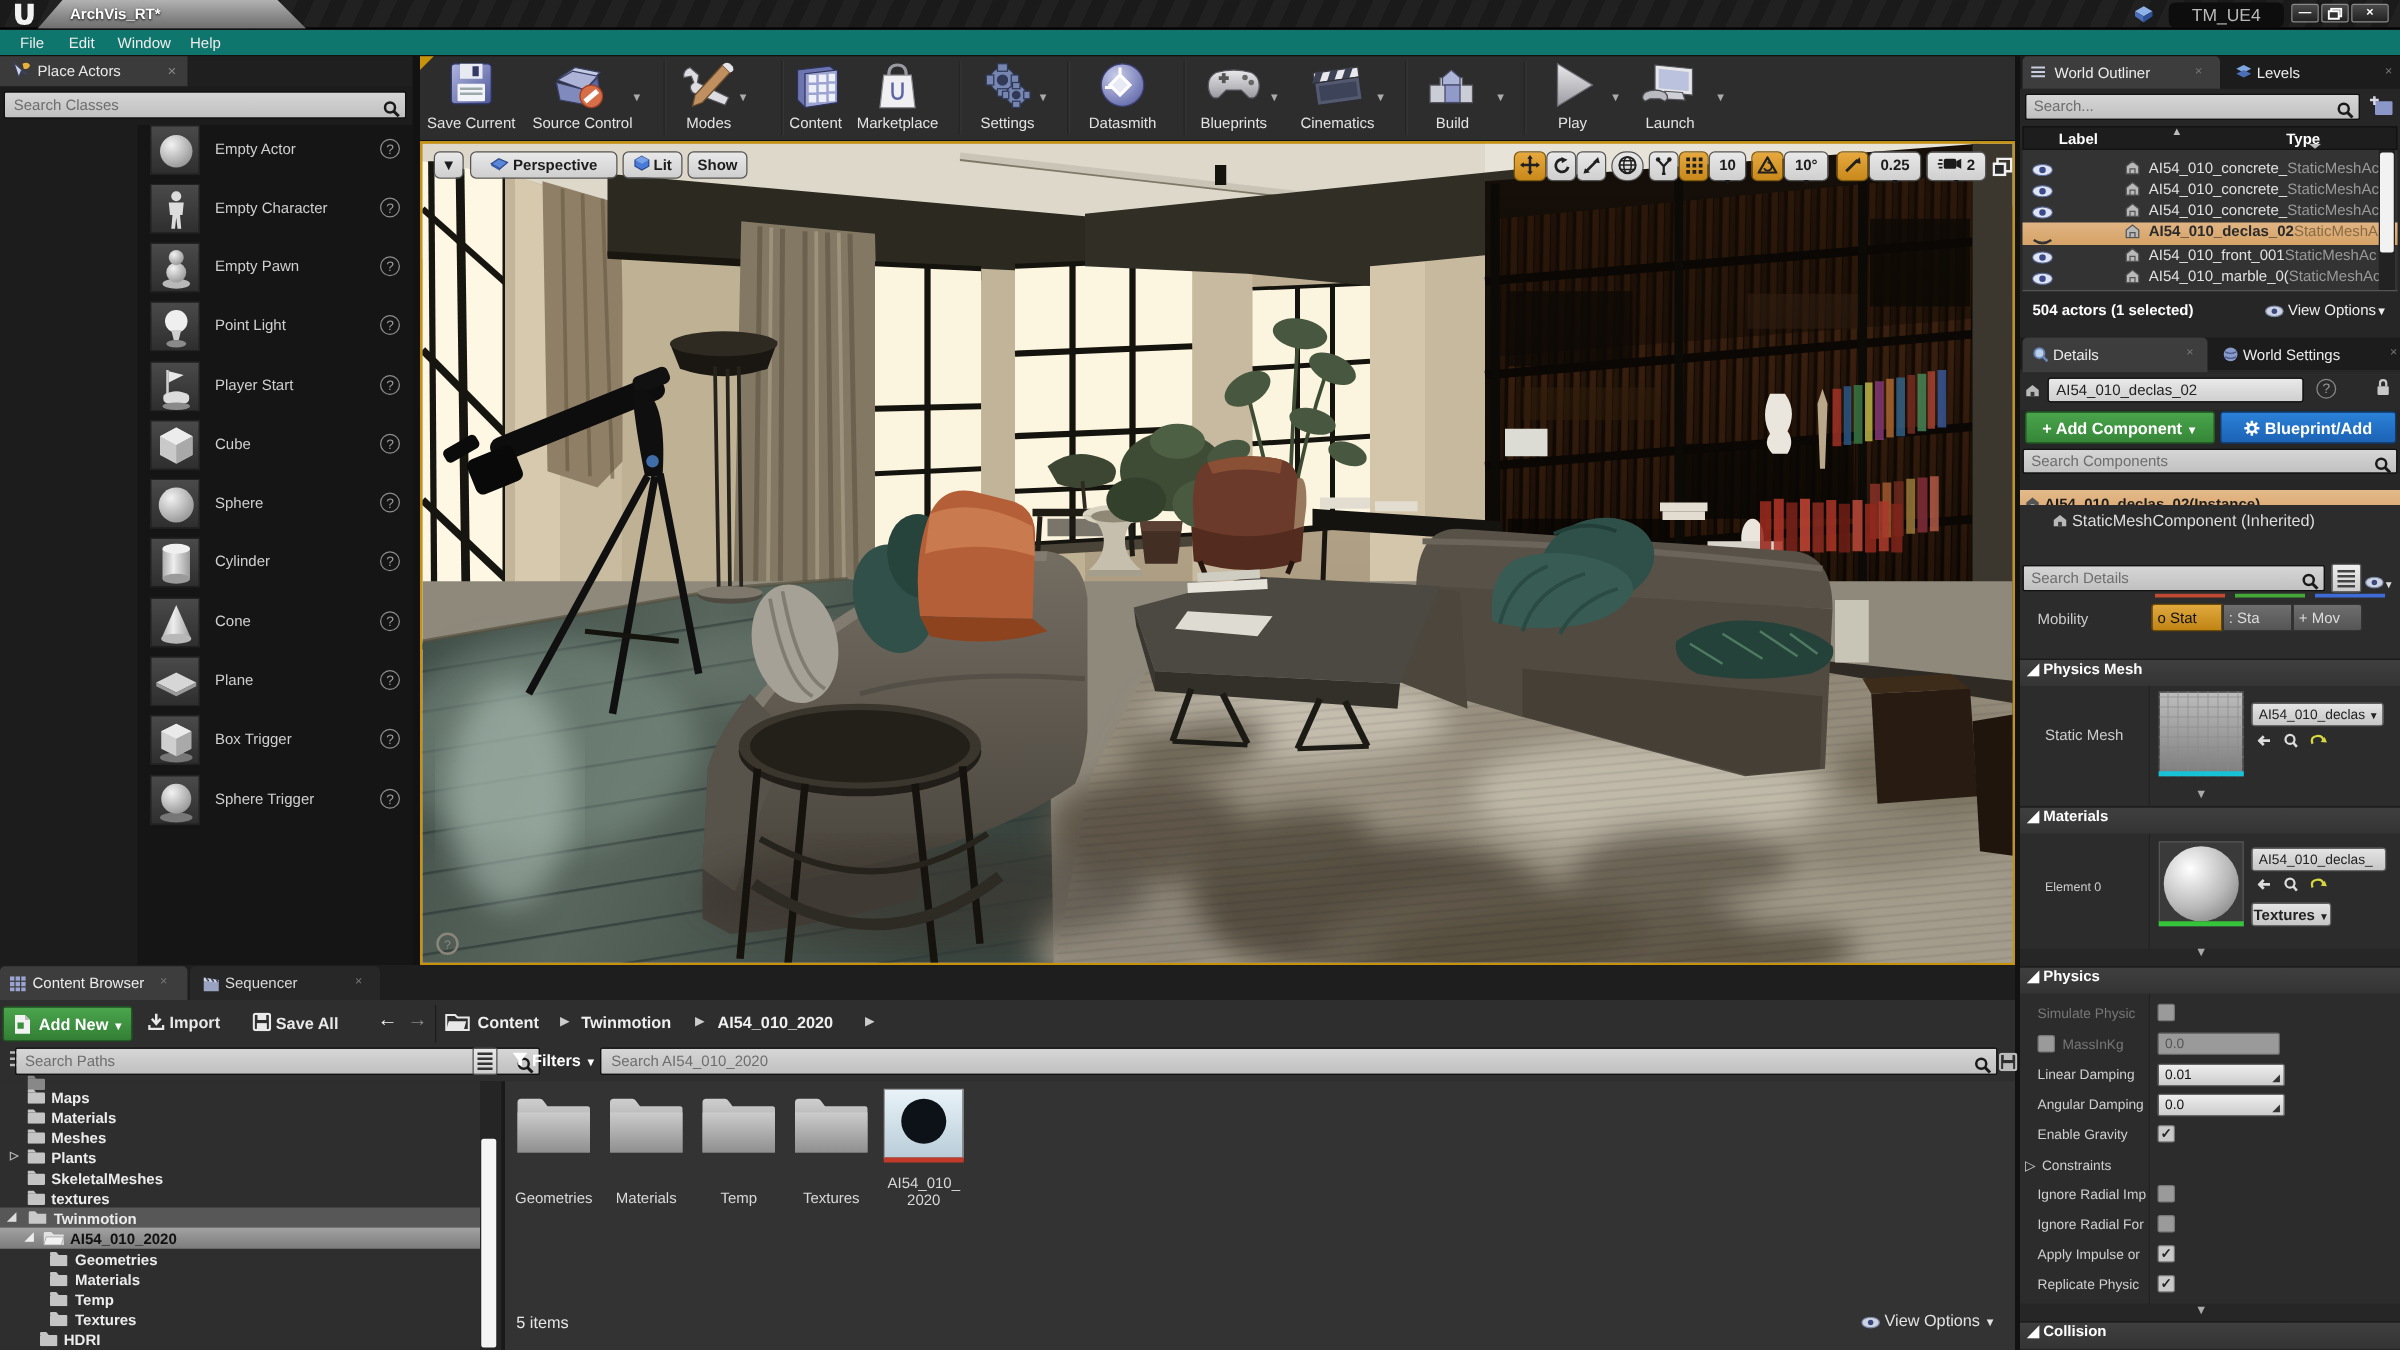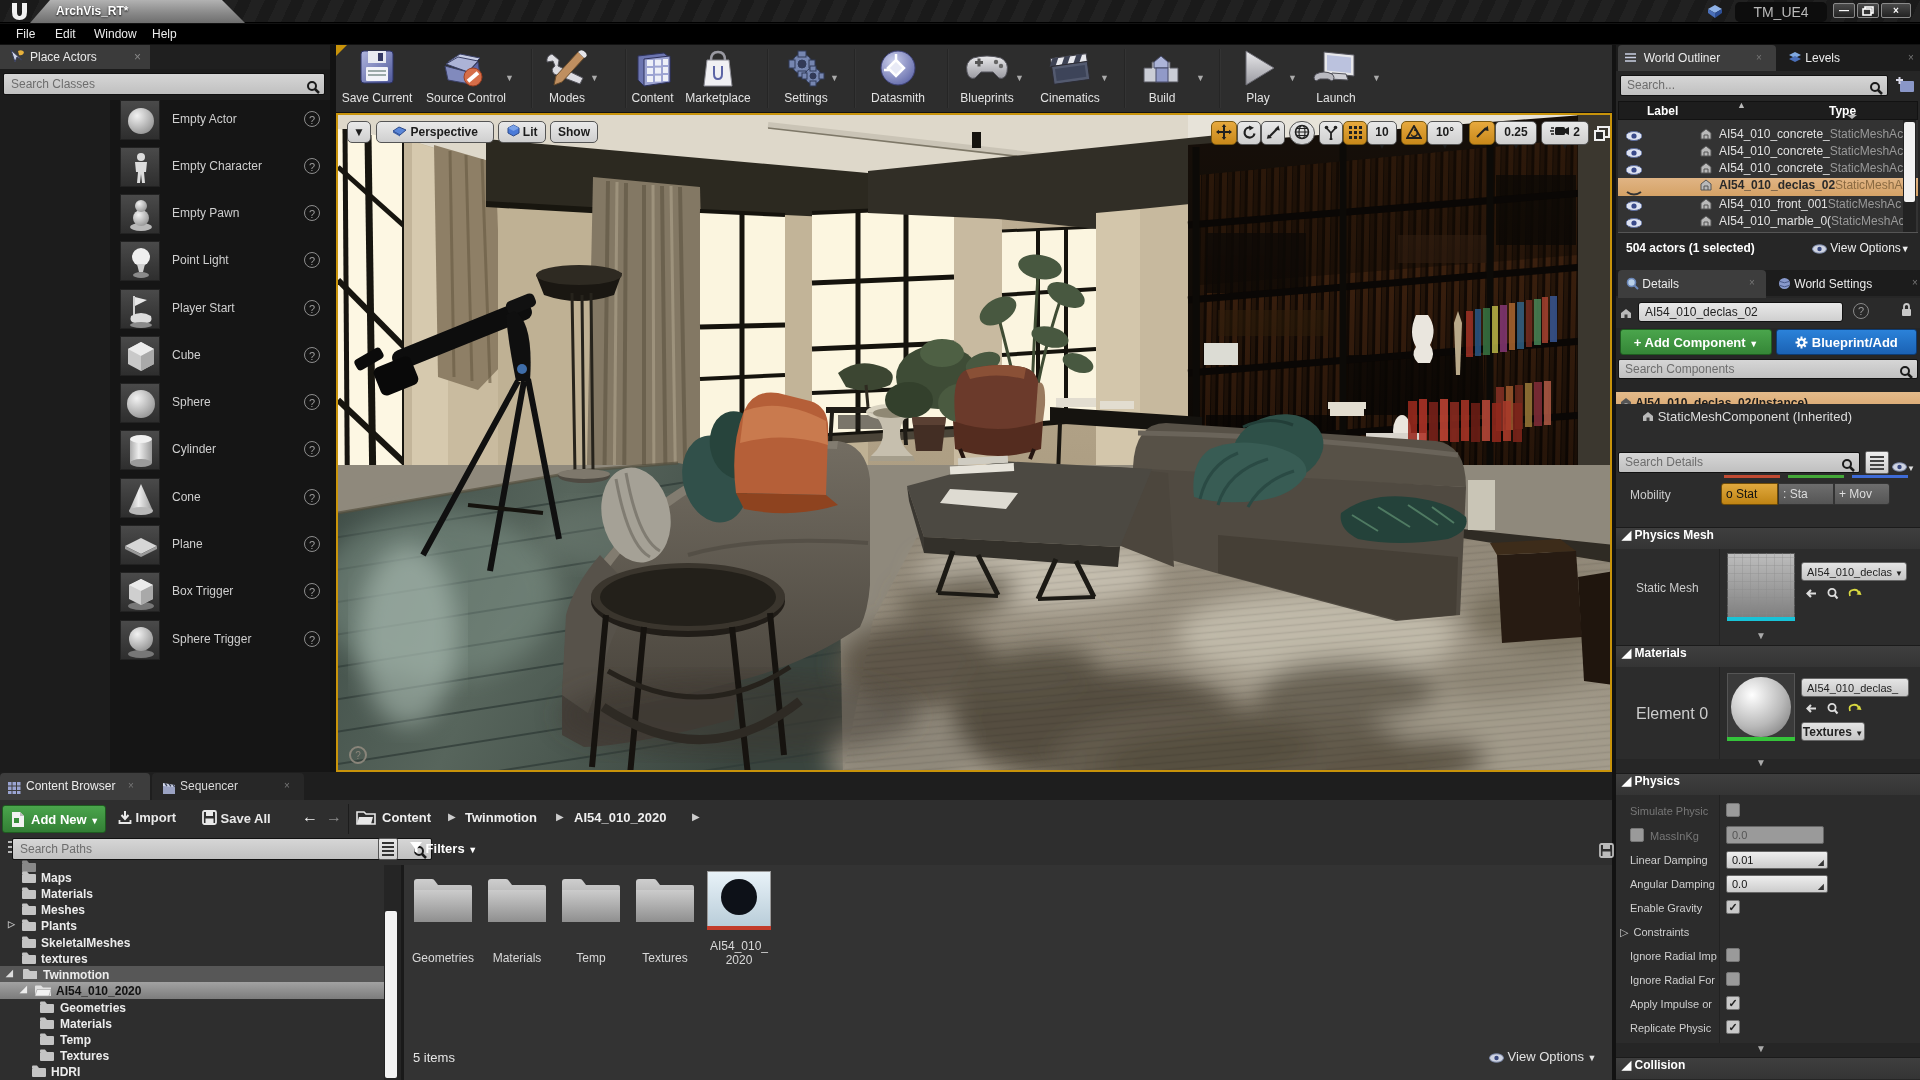--- a/index.html
+++ b/index.html
@@ -15,21 +15,21 @@
     background:linear-gradient(#b2b2b2,#8a8a8a 55%,#6e6e6e);
     clip-path:polygon(0 100%, 20px 0, 192px 0, 215px 100%);
     color:#fff; font-size:12px; font-weight:bold; line-height:23px; text-align:left;
     padding-left:26px; text-shadow:0 1px 2px #000; }
   #tmue4 { left:1735px; top:2px; width:92px; height:20px; background:#0d0d0d; border-radius:5px;
     color:#b9b9b9; font-size:14px; text-align:center; line-height:20px; }
   .winbtn { top:3px; height:15px; border:1px solid #8a8a8a; border-radius:2px;
     background:linear-gradient(#4a4a4a,#222); color:#fff; font-size:10px; text-align:center;
     line-height:13px; font-weight:bold; }
   
-  #menubar { left:0; top:24px; width:1920px; height:20px; background:#000000; }
+  #menubar { left:0; top:24px; width:1920px; height:20px; background:#0f766e; }
   #menubar span { color:#ececec; font-size:12px; position:absolute; top:3px; }
   
   #toolbar { left:336px; top:45px; width:1276px; height:67px; background:#2d2d2d; }
   .tbwedge { left:336px; top:45px; width:0; height:0; border-top:11px solid #c8930a;
     border-right:11px solid transparent; }
   .tbsep { position:absolute; top:4px; width:2px; height:59px;
     background:linear-gradient(90deg,#1e1e1e,#3a3a3a); }
   .tbitem { position:absolute; top:3px; text-align:center; color:#e3e3e3; font-size:12px; }
   .tbitem .ic { height:42px; filter:saturate(0.82); }
   .tbitem .lb { margin-top:1px; }
@@ -1042,21 +1042,21 @@
           <path d="M10,6.5 L2,6.5 M5,3 L1.5,6.5 L5,10" stroke="#ddd" stroke-width="2.2" fill="none"></path>
           <circle cx="26" cy="5.5" r="3.6" fill="none" stroke="#ddd" stroke-width="1.8"></circle>
           <path d="M28.5,8 L31.5,11.5" stroke="#ddd" stroke-width="2"></path>
           <path d="M44,9 Q42,3.5 47.5,2.8 Q52,2.4 52.5,6" stroke="#d8d840" stroke-width="1.8" fill="none"></path>
           <polygon points="53.8,3.5 50.5,7.5 55.5,8" fill="#d8d840"></polygon>
         </svg></div>
     <div class="abs" style="left:140px;top:585px;color:#aaa;font-size:10px;">▼</div>
     <div class="sectionhdr" style="top:600px;"><span style="margin-left:6px;">◢ Materials</span></div>
     <div class="abs" style="left:0px;top:622px;width:304px;height:92px;background:#2c2c2c;"></div>
     <div class="abs" style="left:103px;top:622px;width:1px;height:92px;background:#222;"></div>
-    <div class="abs" style="left:20px;top:660px;color:#ccc;font-size:16px;">Element 0</div>
+    <div class="abs" style="left:20px;top:660px;color:#ccc;font-size:10px;">Element 0</div>
     <div class="abs" style="left:111px;top:628px;width:68px;height:68px;background:#3a3a3a;border:1px solid #555;"></div>
     <div class="abs" style="left:115px;top:632px;width:60px;height:60px;border-radius:50%;background:radial-gradient(circle at 35% 30%,#ffffff,#b9b9b9 55%,#6e6e6e);"></div>
     <div class="abs" style="left:111px;top:692px;width:68px;height:4px;background:#35c43a;"></div>
     <div class="abs" style="left:185px;top:633px;width:108px;height:19px;background:linear-gradient(#e4e4e4,#c6c6c6);border:1px solid #666;border-radius:3px;color:#222;font-size:11px;line-height:18px;padding-left:5px;">AI54_010_declas_ <span style="font-size:8px;">▼</span></div>
     <div class="abs" style="left:190px;top:656px;"><svg width="64" height="13">
           <path d="M10,6.5 L2,6.5 M5,3 L1.5,6.5 L5,10" stroke="#ddd" stroke-width="2.2" fill="none"></path>
           <circle cx="26" cy="5.5" r="3.6" fill="none" stroke="#ddd" stroke-width="1.8"></circle>
           <path d="M28.5,8 L31.5,11.5" stroke="#ddd" stroke-width="2"></path>
           <path d="M44,9 Q42,3.5 47.5,2.8 Q52,2.4 52.5,6" stroke="#d8d840" stroke-width="1.8" fill="none"></path>
           <polygon points="53.8,3.5 50.5,7.5 55.5,8" fill="#d8d840"></polygon>
@@ -1174,20 +1174,24 @@
           <g fill="#333">
             <rect x="3" y="3" width="12" height="2"></rect>
             <rect x="3" y="7" width="12" height="2"></rect>
             <rect x="3" y="11" width="12" height="2"></rect>
             <rect x="3" y="15" width="12" height="2"></rect>
           </g>
         </svg></div>
     <div class="abs" style="left:410px;top:69px;color:#fff;font-size:13px;font-weight:bold;"><svg width="12" height="12" style="vertical-align:-1px">
           <polygon points="0,0 12,0 7.5,6 7.5,11 4.5,9.5 4.5,6" fill="#fff"></polygon>
         </svg> Filters <span style="font-size:9px;">▼</span></div>
+    <div class="searchbox" style="left:480px;top:66px;width:1118px;height:22px;line-height:20px;padding-left:8px;">Search AI54_010_2020<span class="mag"><svg width="14" height="14" style="vertical-align:middle">
+            <circle cx="6" cy="6" r="4" fill="none" stroke="#1a1a1a" stroke-width="2"></circle>
+            <path d="M9,9 L13,13" stroke="#1a1a1a" stroke-width="2.5"></path>
+          </svg></span></div>
     <div class="abs" style="left:1599px;top:70px;"><svg width="15" height="15" style="vertical-align:-2px">
           <rect x="1" y="1" width="13" height="13" rx="1.5" fill="none" stroke="#bbbbbb" stroke-width="1.8"></rect>
           <rect x="4" y="1.5" width="7" height="4.5" fill="#bbbbbb"></rect>
           <rect x="3.5" y="8.5" width="8" height="5" fill="#bbbbbb"></rect>
         </svg></div>
     
     <div id="cbtree" class="abs" style="left:0;top:93px;width:401px;height:215px;background:#2e2e2e;font-size:12px;color:#ececec;font-weight:bold;">
       <div class="abs" style="left:22px;top:-5px;opacity:.6;"><svg width="14" height="12">
             <use href="#sfold"></use>
           </svg></div>

